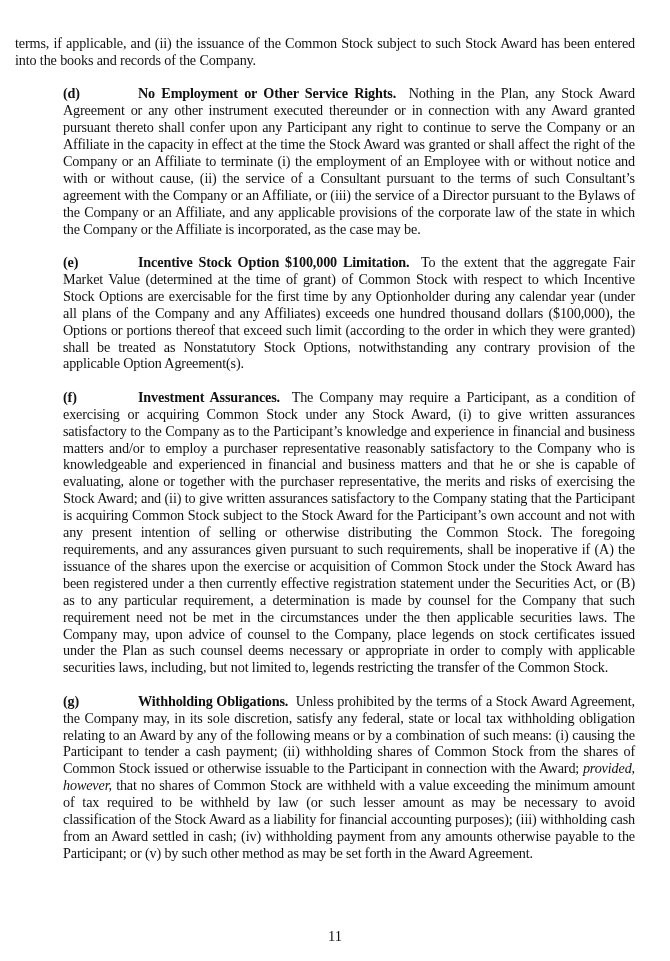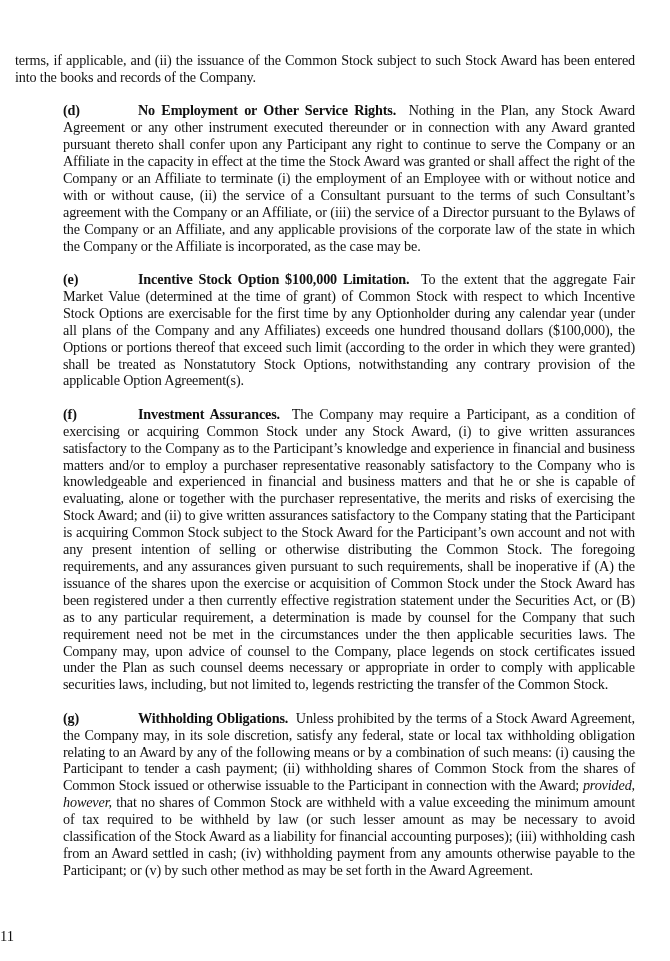--- a/index.html
+++ b/index.html
@@ -1,33 +1,33 @@
 <!DOCTYPE html>
 <html><head>
 <meta charset="utf-8">
 <style>
   html, body { margin: 0; padding: 0; background: #ffffff; }
   body {
     width: 670px; height: 961px; position: relative; overflow: hidden;
     font-family: "Liberation Serif", "DejaVu Serif", serif;
     color: #111; font-size: 14.2px;
   }
-  .page { position: absolute; left: 15px; top: 52px; width: 620px; }
+  .page { position: absolute; left: 15px; top: 35px; width: 620px; }
   p {
     margin: 0; line-height: 16.9px; text-align: justify;
     letter-spacing: -0.15px; word-spacing: 0px;
   }
   .para { margin-bottom: 16.5px; }
   .indent { padding-left: 48px; }
   .label { font-weight: bold; display: inline-block; width: 47px; }
   .heading { font-weight: bold; margin-left: 28px; }
   .ital { font-style: italic; }
   .page-number {
     position: absolute; top: 928px; left: 0; width: 670px;
-    text-align: left; font-size: 14.5px;
+    text-align: center; font-size: 14.5px;
   }
 </style>
 </head>
 <body>
 
 <div class="page">
 
   <p class="para">terms, if applicable, and (ii) the issuance of the Common Stock subject to such Stock Award has been entered into the books and records of the Company.</p>
 
   <p class="para indent"><span class="label">(d)</span><span class="heading">No Employment or Other Service Rights.</span>&nbsp; <span>Nothing in the Plan, any Stock Award Agreement or any other instrument executed thereunder or in connection with any Award granted pursuant thereto shall confer upon any Participant any right to continue to serve the Company or an Affiliate in the capacity in effect at the time the Stock Award was granted or shall affect the right of the Company or an Affiliate to terminate (i) the employment of an Employee with or without notice and with or without cause, (ii) the service of a Consultant pursuant to the terms of such Consultant’s agreement with the Company or an Affiliate, or (iii) the service of a Director pursuant to the Bylaws of the Company or an Affiliate, and any applicable provisions of the corporate law of the state in which the Company or the Affiliate is incorporated, as the case may be.</span></p>

